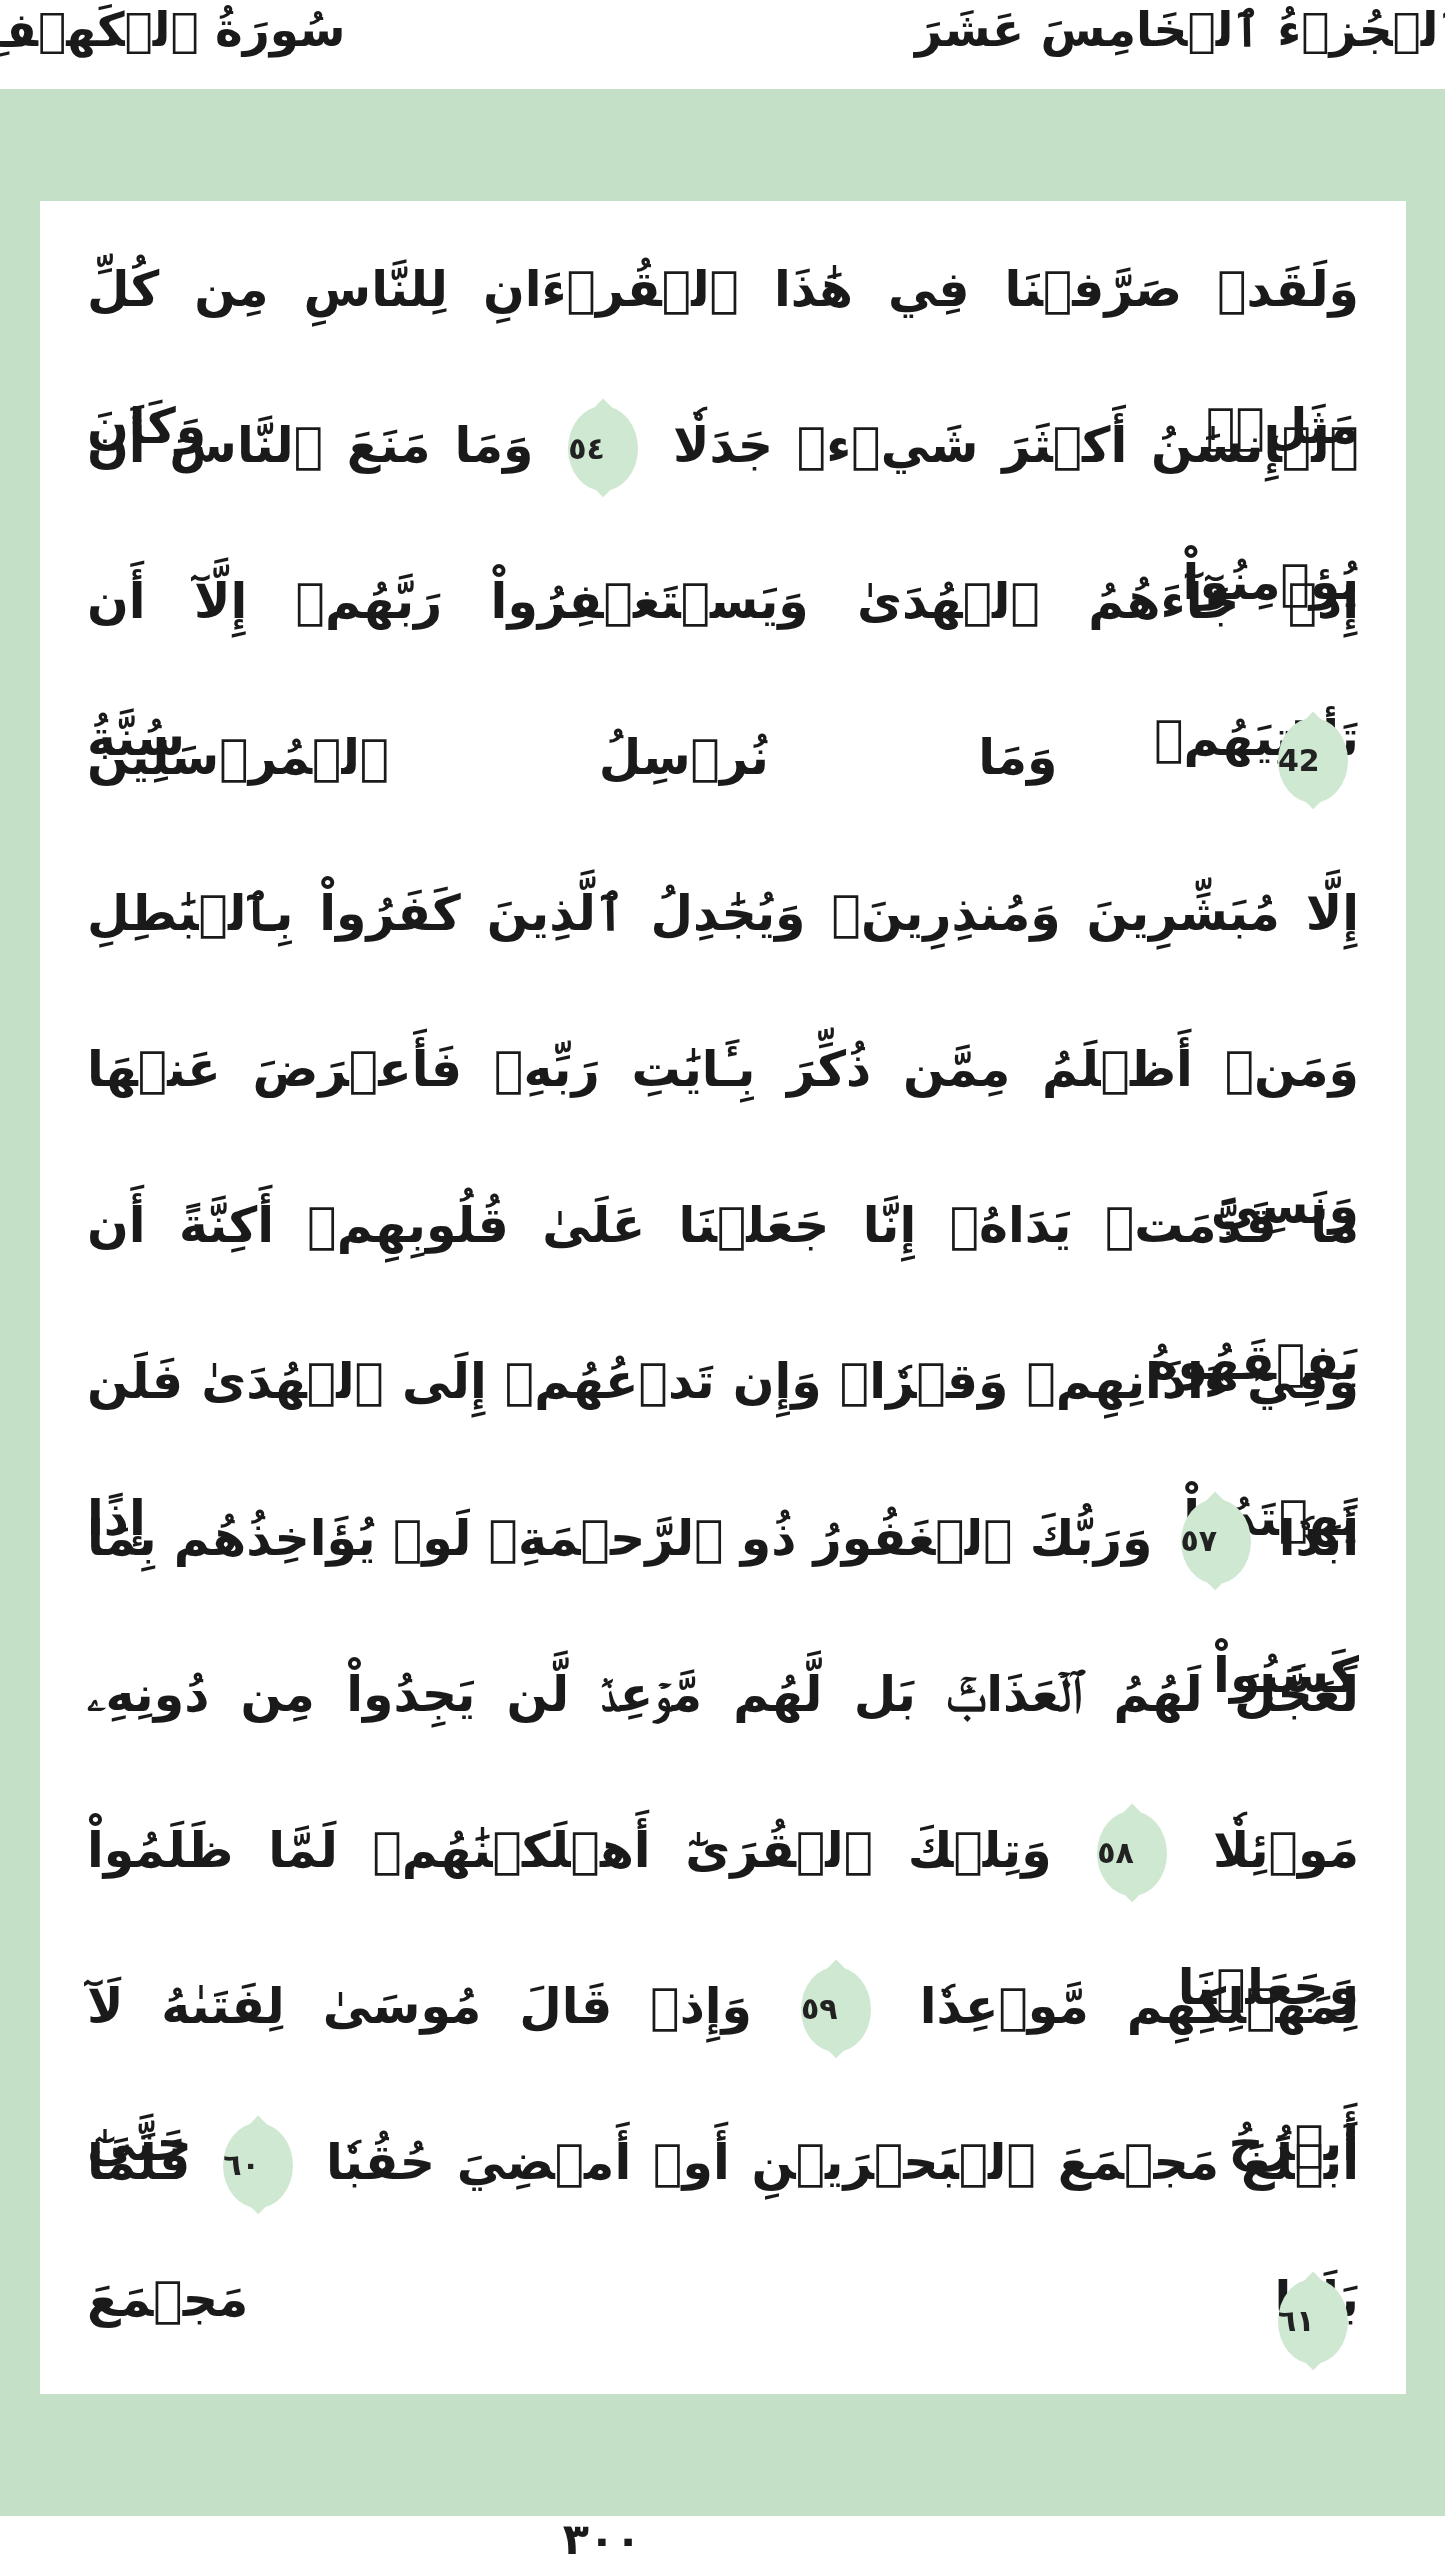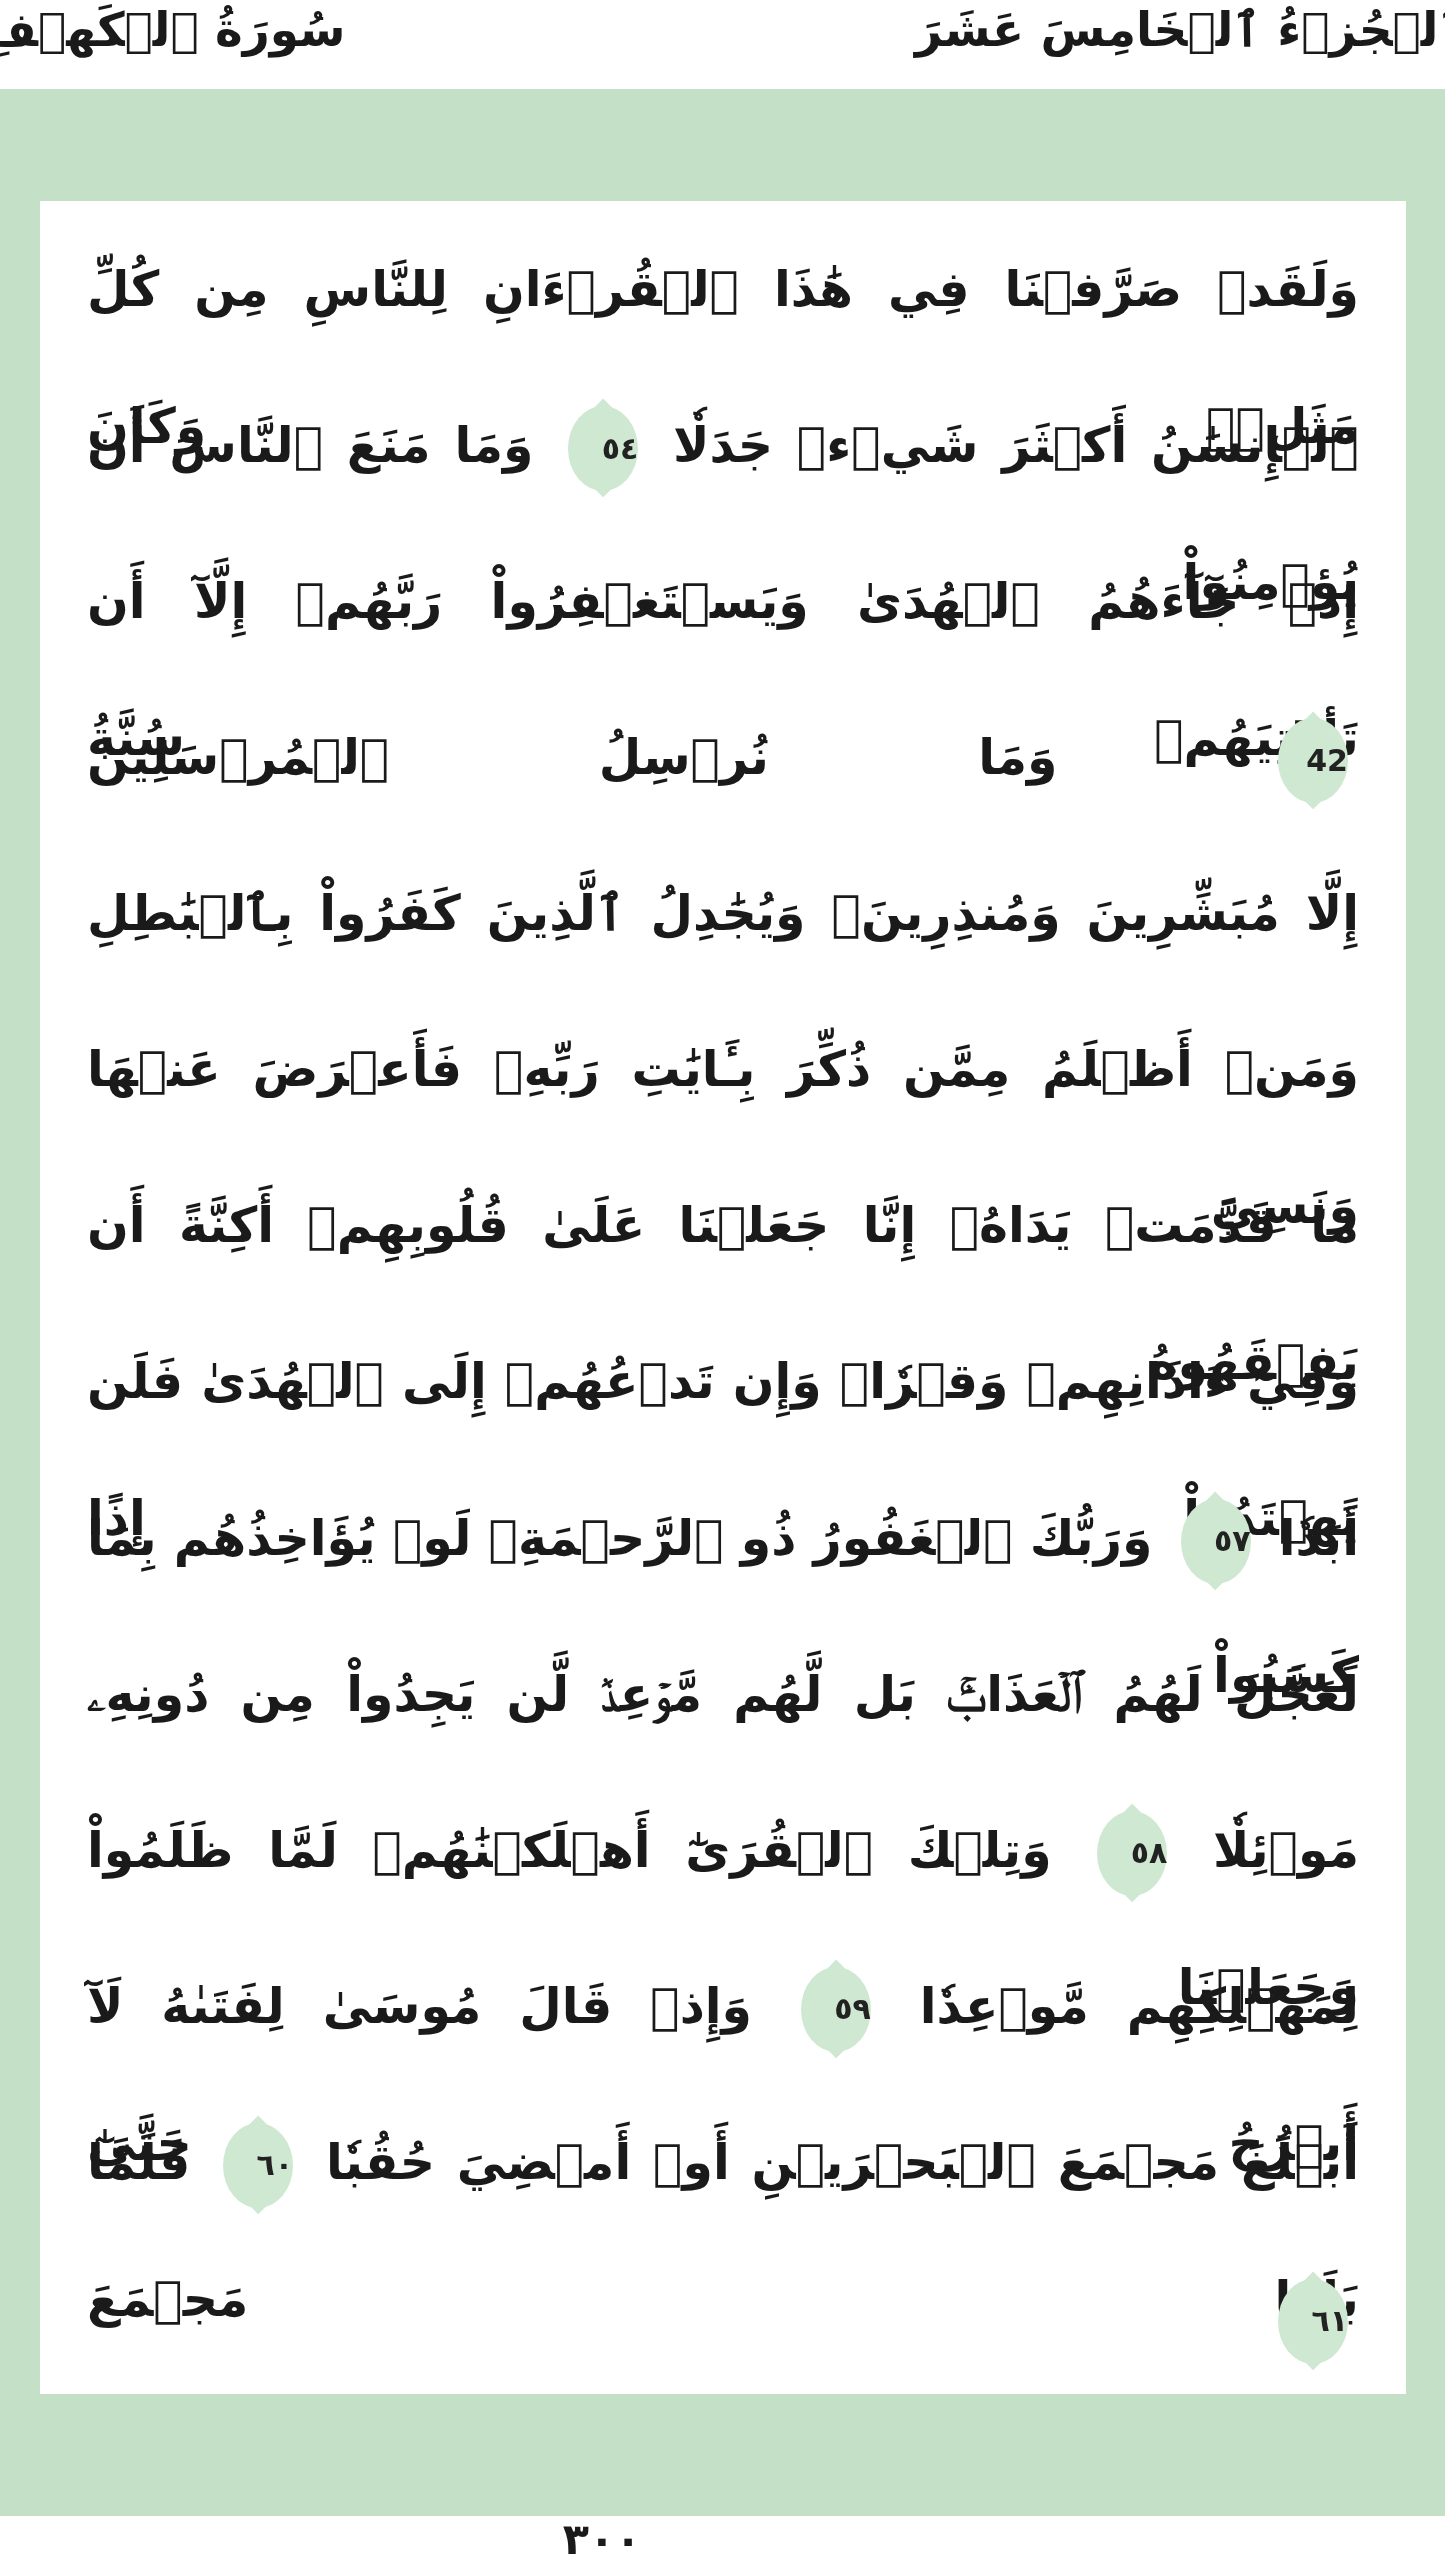--- a/index.html
+++ b/index.html
@@ -52,21 +52,21 @@
     -moz-text-align-last:justify;
     text-align-last:justify;
     height:137px; line-height:137px;
     font-size:49px; font-weight:bold;
     white-space:normal;
   }
   .qtext{font-family:"DejaVu Sans", sans-serif;}
   
   .verse-marker{
     position:relative;
-    display:inline-flex; align-items:center; justify-content:flex-start;
+    display:inline-flex; align-items:center; justify-content:flex-end;
     width:70px; height:85px;
     background:var(--marker-green);
     border-radius:50%;
     vertical-align:middle;
     margin:0 11px;
   }
   .verse-marker::before, .verse-marker::after{
     content:""; position:absolute; left:50%; margin-left:-8.1px;
     width:16.3px; height:16.3px;
     background:var(--marker-green);

